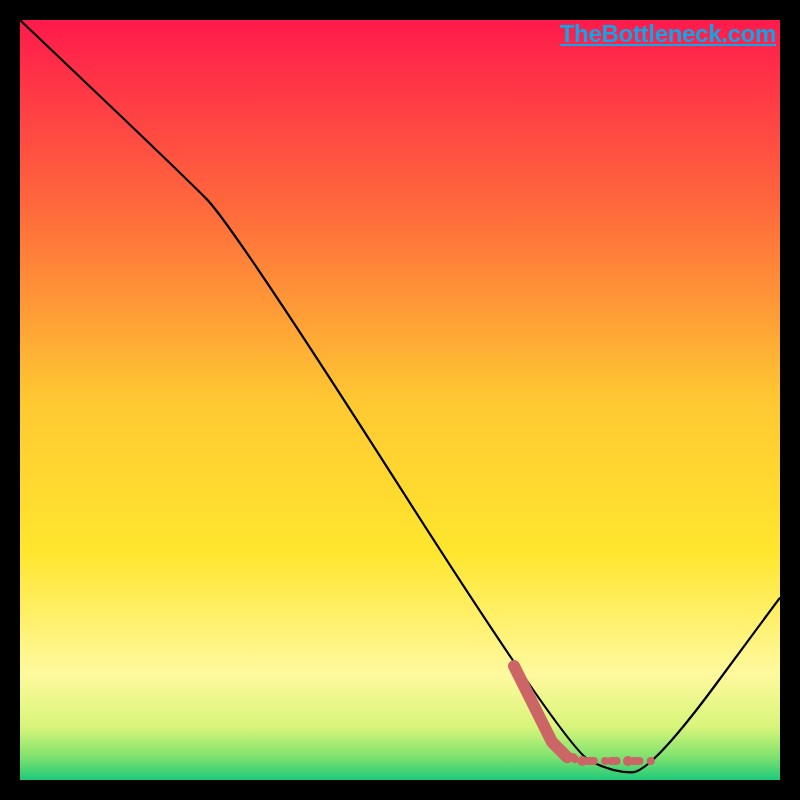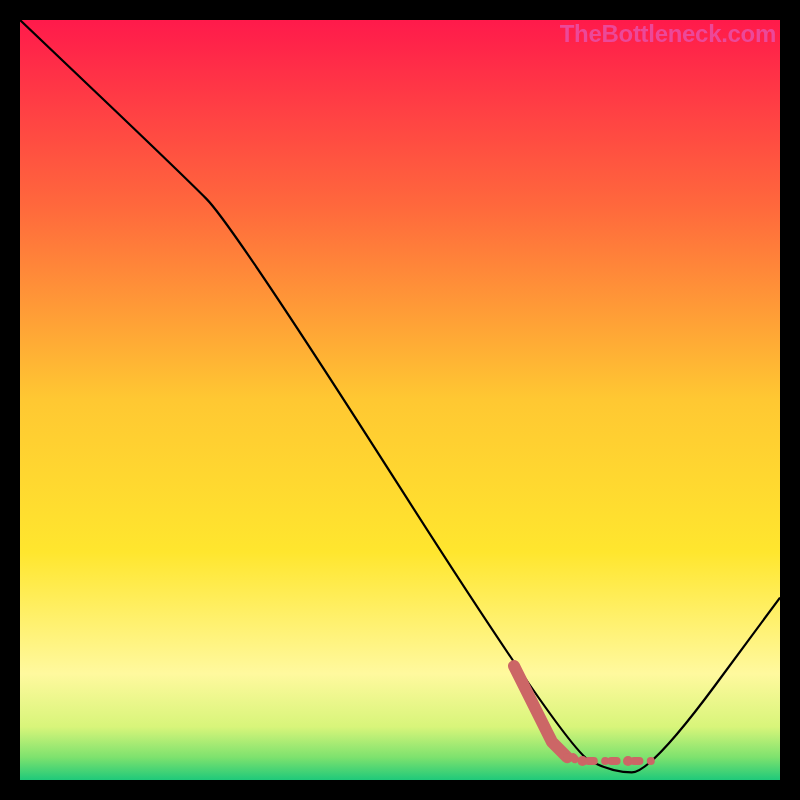--- a/index.html
+++ b/index.html
@@ -25,23 +25,24 @@
     width: 760px;
     height: 760px;
   }
   .watermark {
     position: absolute;
     top: 0px;
     right: 4px;
     font-family: Arial, Helvetica, sans-serif;
     font-size: 24px;
     font-weight: 600;
-    color: #ec4899;
+    color: #0ea5e9;
     letter-spacing: -0.3px;
     pointer-events: none;
+    text-decoration: underline;
   }
   svg {
     display: block;
   }
 </style>
 </head>
 <body>
 
 <div class="frame">
   <svg class="plot-area" viewBox="0 0 760 760" preserveAspectRatio="none">

